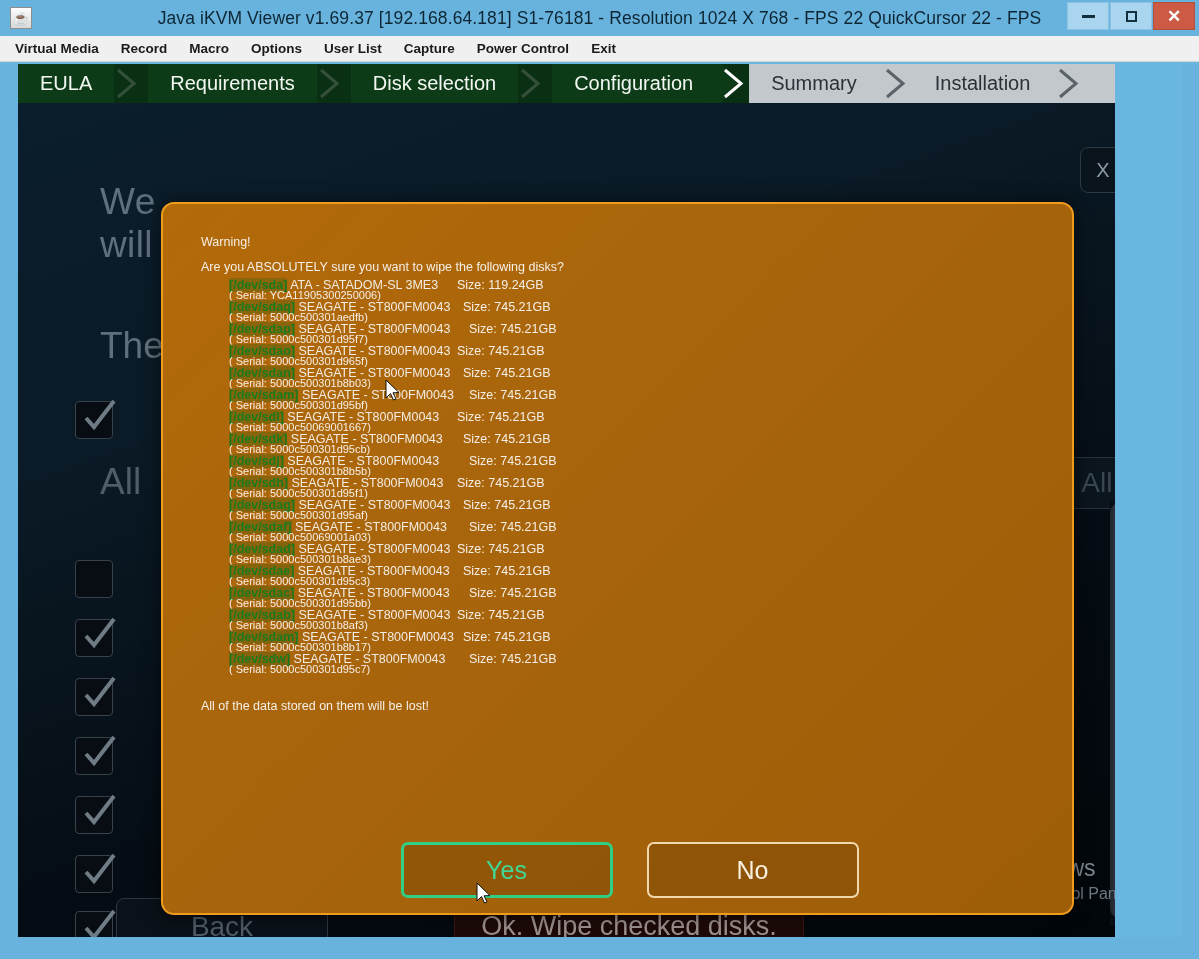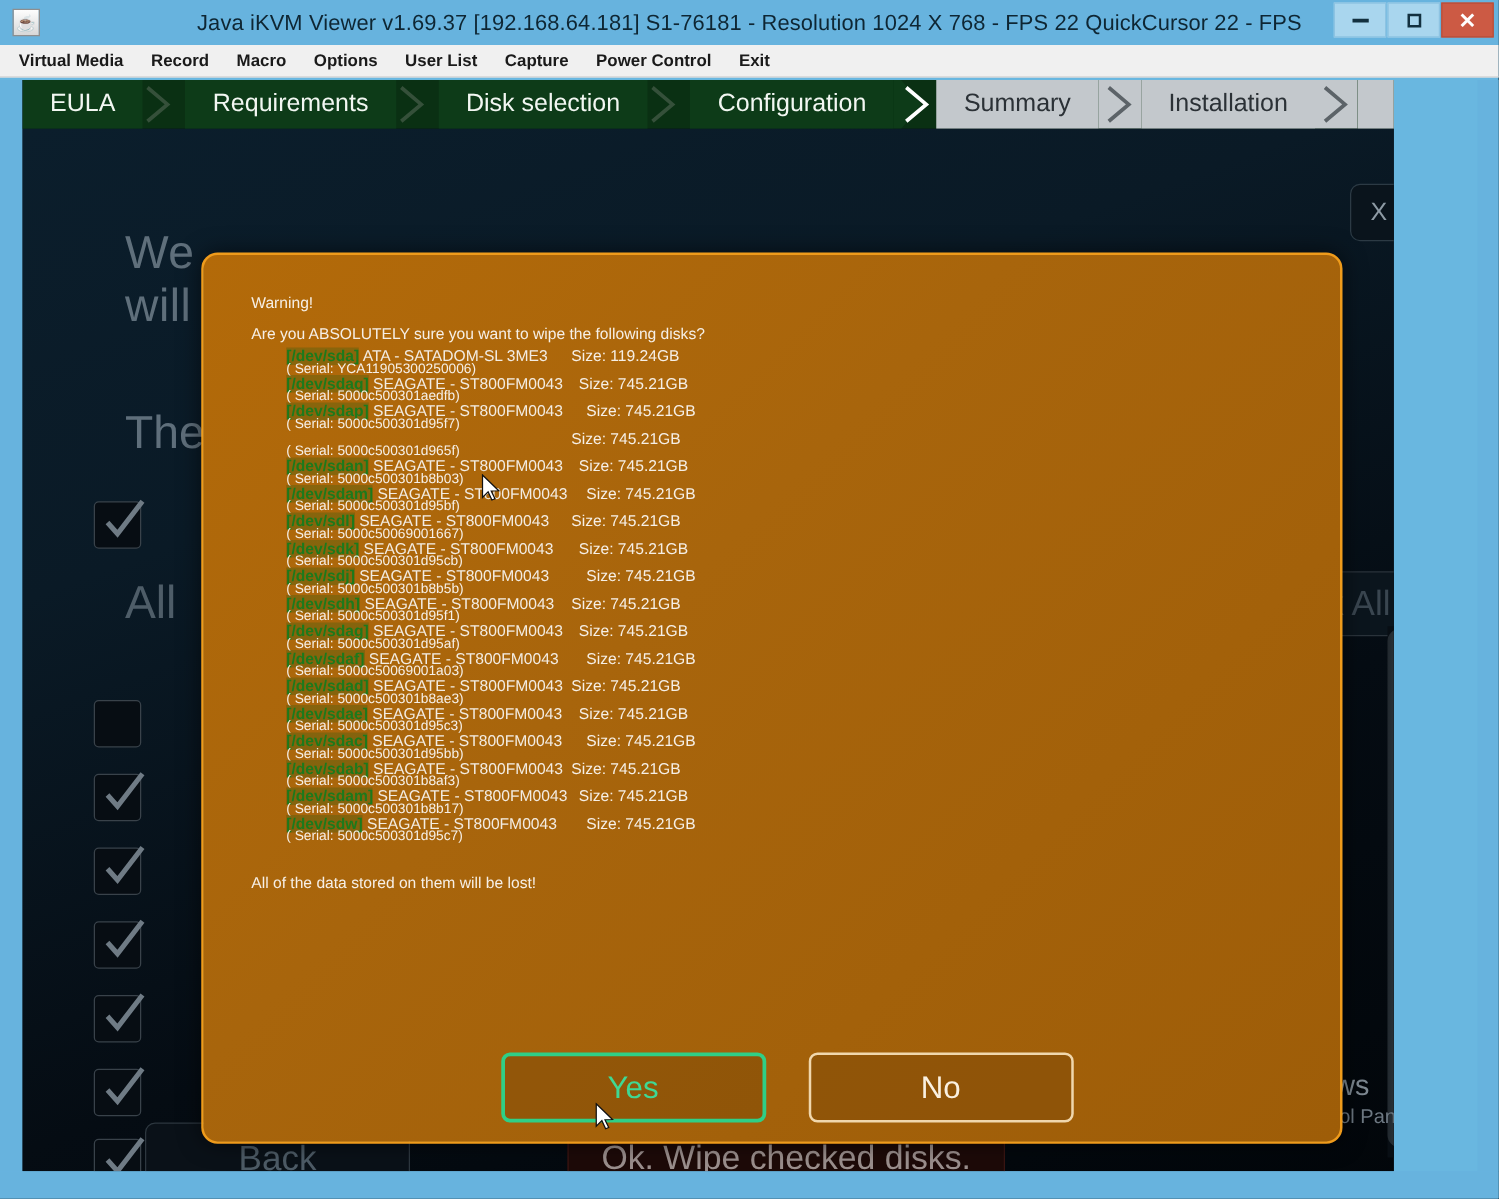--- a/index.html
+++ b/index.html
@@ -387,20 +387,21 @@
             <div class="disk-line1"><span class="dev">[/dev/sdaq]</span><span class="model"> SEAGATE - ST800FM0043</span></div>
             <div class="size" style="left: 234px;">Size:   745.21GB</div>
             <div class="disk-line2">( Serial: 5000c500301aedfb)</div>
           </div>
           <div class="disk-row">
             <div class="disk-line1"><span class="dev">[/dev/sdap]</span><span class="model"> SEAGATE - ST800FM0043</span></div>
             <div class="size" style="left: 240px;">Size:   745.21GB</div>
             <div class="disk-line2">( Serial: 5000c500301d95f7)</div>
           </div>
           <div class="disk-row">
+            <div class="disk-line1"><span class="dev">[/dev/sdao]</span><span class="model"> SEAGATE - ST800FM0043</span></div>
             <div class="size" style="left: 228px;">Size:   745.21GB</div>
             <div class="disk-line2">( Serial: 5000c500301d965f)</div>
           </div>
           <div class="disk-row">
             <div class="disk-line1"><span class="dev">[/dev/sdan]</span><span class="model"> SEAGATE - ST800FM0043</span></div>
             <div class="size" style="left: 234px;">Size:   745.21GB</div>
             <div class="disk-line2">( Serial: 5000c500301b8b03)</div>
           </div>
           <div class="disk-row">
             <div class="disk-line1"><span class="dev">[/dev/sdam]</span><span class="model"> SEAGATE - ST800FM0043</span></div>

